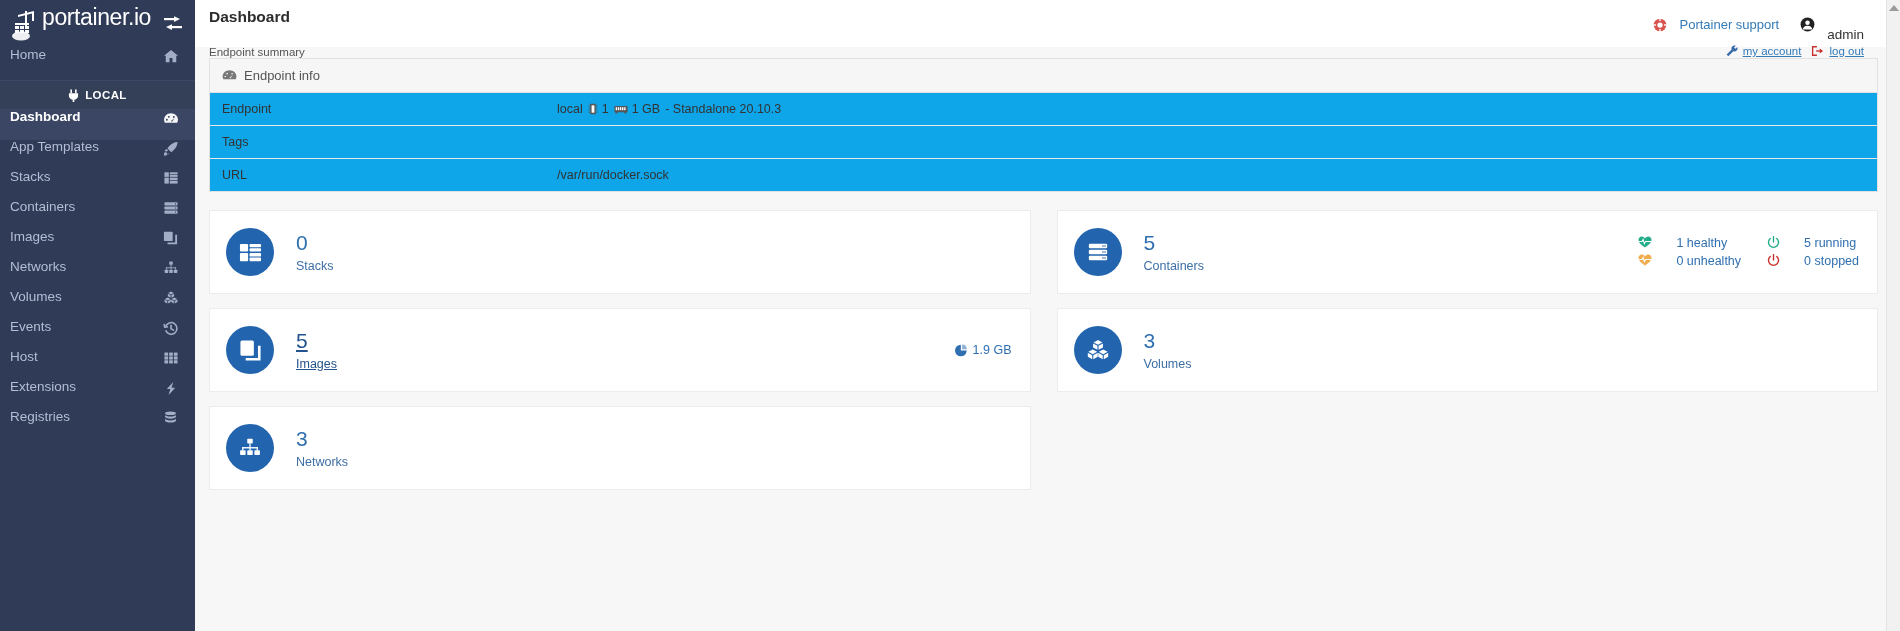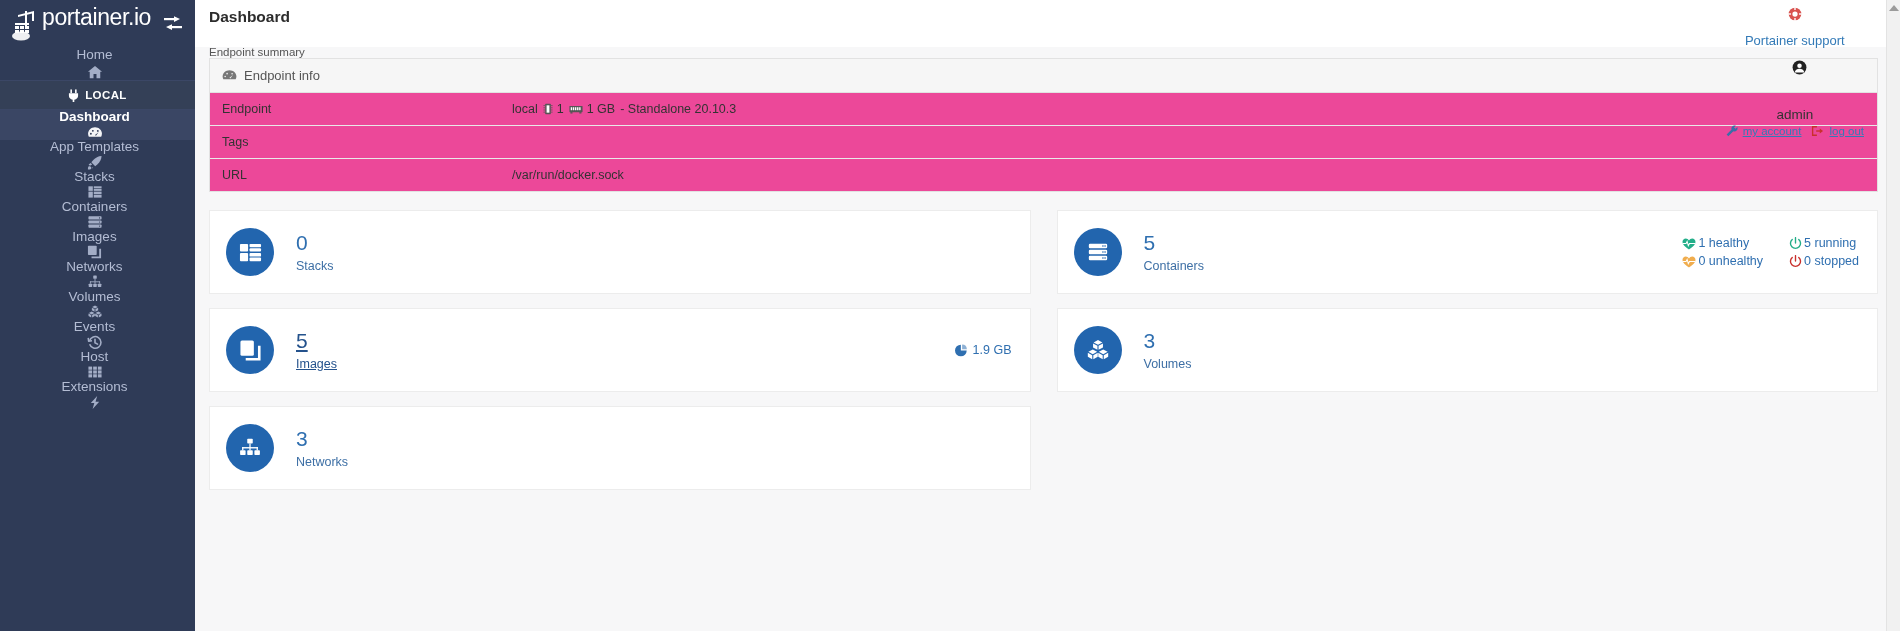--- a/index.html
+++ b/index.html
@@ -36,28 +36,27 @@
     margin-bottom: 14px;
     font-weight: 400;
   }
   .brand-toggle {
     position: absolute; right: 12px; top: 15px;
     width: 20px; height: 18px;
     cursor: pointer;
   }
   .nav-item {
     height: 30px;
-    display: flex; align-items: center;
+    display: flex; 
     padding: 0 16px 0 10px;
     font-size: 13.5px;
     color: #b4bdd4;
     cursor: pointer;
     position: relative;
     justify-content: space-between;
-    flex-direction: column;
   }
   .nav-item .nav-label { line-height: 1; }
   .nav-item .nav-ico {
     width: 17px; height: 16px;
     display: flex; align-items: center; justify-content: center;
     opacity: .95;
   }
   .nav-item.home { height: 32px; }
   .nav-item.active {
     background: #3a4664;
@@ -99,54 +98,55 @@
     display: flex; align-items: flex-start;
     justify-content: space-between;
     padding: 7px 22px 0 14px;
     position: relative;
   }
   .page-title { font-size: 15.5px; color: #2c2c2c; font-weight: bold; line-height: 1.25; }
   .page-sub { font-size: 11.5px; color: #555; margin-top: 20px; }
   .topbar-right { text-align: right; padding-right: 14px; }
   .tr-line1 {
     display: flex; align-items: center; justify-content: flex-end;
-    gap: 12px; font-size: 13px; flex-direction: column;
+    gap: 12px; font-size: 13px;
   }
   .tr-line2 {
     display: flex; align-items: center; justify-content: flex-end;
     gap: 5px; font-size: 11.5px; margin-top: 3px;
   }
   .support-link { color: #337ab7; cursor: pointer; }
   .user-name { color: #333; font-weight: normal; font-size: 13.5px; margin-top: 20px; }
   .mini-link { color: #337ab7; text-decoration: underline; cursor: pointer; }
   .ico-inline { display: inline-flex; align-items: center; }
 
   .content { padding: 11px 22px 0 14px; }
 
   
   .panel {
-    background: #ec4899;
+    background: #0ea5e9;
     border: 1px solid #e2e2e2;
     margin-bottom: 18px;
   }
   .panel-head {
     background: #f6f6f6;
     border-bottom: 1px solid #e2e2e2;
     padding: 9px 12px;
     display: flex; align-items: center; gap: 7px;
     font-size: 13px; color: #555;
   }
   .kv-row {
     display: flex;
     border-bottom: 1px solid #e9e9e9;
     font-size: 12.5px;
     color: #333;
     padding: 9px 12px;
     min-height: 29px;
     align-items: flex-end;
+    gap: 45px;
   }
   .kv-row:last-child { border-bottom: none; }
   .kv-key { width: 290px; min-width: 290px; }
   .kv-val { display: flex; align-items: center; gap: 5px; flex-wrap: wrap; }
   .kv-seg { display: inline-flex; align-items: center; gap: 4px; }
 
   
   .cards {
     display: grid;
     grid-template-columns: 1fr 1fr;
@@ -185,21 +185,21 @@
   }
   .status-grid {
     margin-left: auto;
     display: grid;
     grid-template-columns: auto auto;
     column-gap: 26px;
     row-gap: 4px;
     font-size: 12.5px;
     color: #2f6fb0;
   }
-  .status-cell { display: flex; align-items: flex-end; gap: 2px; white-space: nowrap; }
+  .status-cell { display: flex; align-items: flex-start; gap: 24px; white-space: nowrap; }
 
   
   .scrollbar {
     position: absolute; top: 0; right: 0;
     width: 14px; height: 631px;
     background: #f1f1f1;
     border-left: 1px solid #e3e3e3;
   }
   .scroll-up {
     width: 0; height: 0; margin: 5px auto 0 auto;
@@ -394,20 +394,30 @@
       <span class="nav-label">Extensions</span>
       <span class="nav-ico">
         <svg viewBox="0 0 16 16" width="14" height="15" fill="#aab4cc">
           <path d="M10.5 0.6 L3.2 8.7 L7.2 8.7 L5.3 15.4 L12.8 7 L8.6 7 Z"></path>
         </svg>
       </span>
     </div>
 
 
 
+    <div class="nav-item">
+      <span class="nav-label">Registries</span>
+      <span class="nav-ico">
+        <svg viewBox="0 0 16 16" width="15" height="14" fill="#aab4cc">
+          <ellipse cx="8" cy="2.6" rx="6.2" ry="2.1"></ellipse>
+          <path d="M1.8 4.2 C1.8 5.4 4.6 6.4 8 6.4 C11.4 6.4 14.2 5.4 14.2 4.2 L14.2 6.6 C14.2 7.8 11.4 8.8 8 8.8 C4.6 8.8 1.8 7.8 1.8 6.6 Z"></path>
+          <path d="M1.8 8.6 C1.8 9.8 4.6 10.8 8 10.8 C11.4 10.8 14.2 9.8 14.2 8.6 L14.2 11 C14.2 12.2 11.4 13.2 8 13.2 C4.6 13.2 1.8 12.2 1.8 11 Z"></path>
+        </svg>
+      </span>
+    </div>
 
   </aside>
 
   <section class="main">
 
     <header class="topbar">
       <div>
         <div class="page-title">Dashboard</div>
         <div class="page-sub">Endpoint summary</div>
       </div>

